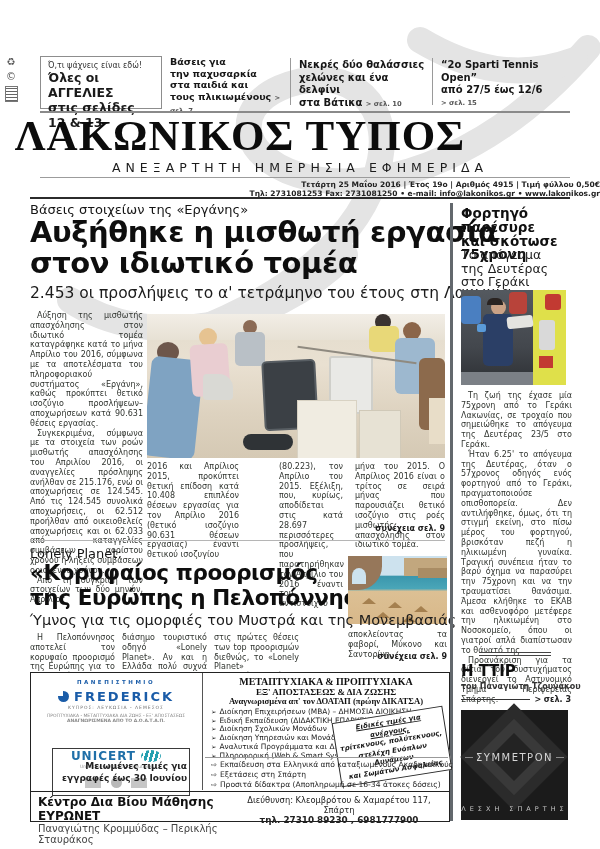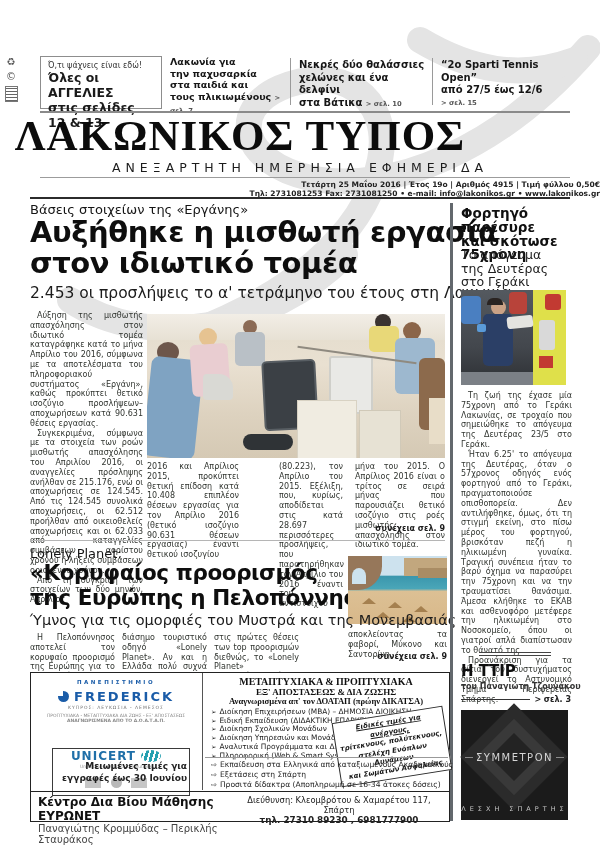--- a/index.html
+++ b/index.html
@@ -78,21 +78,21 @@
     <span class="barcode"></span>
   </div>
 
   <div class="abs classifieds-box">
     <div class="tag">Ό,τι ψάχνεις είναι εδώ!</div>
     <div class="big">Όλες οι ΑΓΓΕΛΙΕΣ</div>
     <div class="big">στις σελίδες 12 &amp; 13</div>
   </div>
 
   <div class="abs teaser" style="left:170px; top:56px; width:116px; font-size:9.5px; line-height:11.5px;">
-    <span class="ln">Λακωνία για</span>
+    <span class="ln">Βάσεις για</span>
     <span class="ln">την παχυσαρκία</span>
     <span class="ln">στα παιδιά και</span>
     <span class="ln"><span>τους πλικιωμένους</span> <span class="pageref">&gt; σελ. 7</span></span>
   </div>
 
   <div class="abs vdiv" style="left:290px; top:58px; height:47px;"></div>
 
   <div class="abs teaser" style="left:299px; top:59px; width:130px; font-size:10px; line-height:12.5px;">
     <span class="ln">Νεκρές δύο θαλάσσιες</span>
     <span class="ln">χελώνες και ένα δελφίνι</span>

